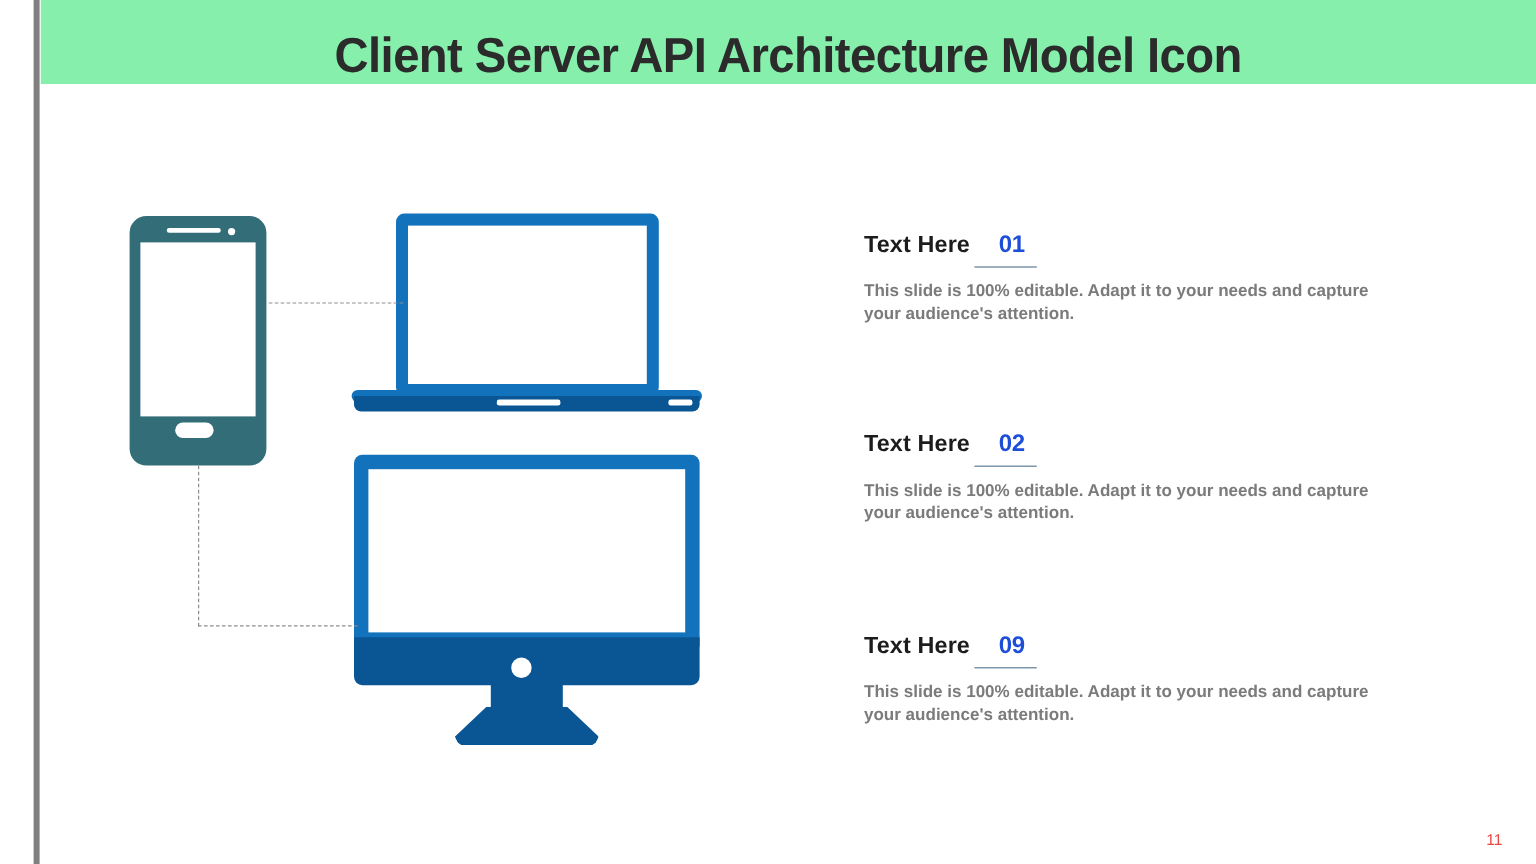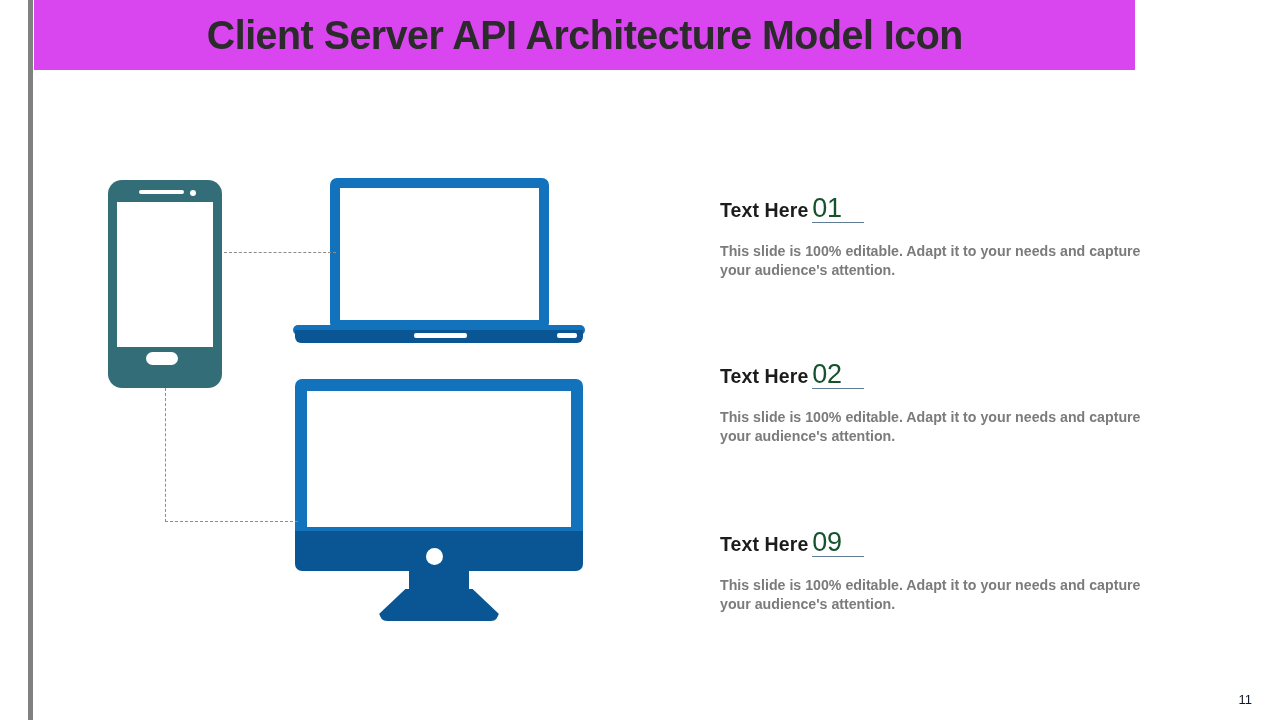--- a/index.html
+++ b/index.html
@@ -27,25 +27,25 @@
     width: 5px;
     height: 720px;
     background: #808080;
   }
 
   
   .header-band {
     position: absolute;
     left: 34px;
     top: 0;
-    width: 1101px;
+    width: 1246px;
     height: 70px;
-    background: #d946ef;
+    background: #86efac;
     display: flex;
-    align-items: center;
+    align-items: flex-end;
     justify-content: center;
   }
   .header-title {
     font-size: 41px;
     font-weight: bold;
     color: #2b2b2b;
     letter-spacing: -0.5px;
     white-space: nowrap;
     transform: scaleX(0.96);
   }
@@ -246,33 +246,33 @@
     height: 720px;
   }
   .text-block { position: absolute; left: 0; width: 450px; }
   .block-1 { top: 193px; }
   .block-2 { top: 359px; }
   .block-3 { top: 527px; }
 
   .block-head {
     display: flex;
     align-items: baseline;
-    gap: 4px;
+    gap: 24px;
     position: relative;
   }
   .block-title {
     font-size: 19.5px;
     font-weight: bold;
     color: #1c1c1c;
     letter-spacing: 0.1px;
   }
   .block-number {
-    font-size: 27px;
-    font-weight: normal;
-    color: #14532d;
+    font-size: 20px;
+    font-weight: bold;
+    color: #1d4ed8;
     letter-spacing: -0.3px;
   }
   .block-rule {
     position: absolute;
     left: 92px;
     top: 29px;
     width: 52px;
     height: 1px;
     background: #5f7d95;
   }
@@ -284,21 +284,21 @@
     width: 448px;
     font-weight: bold;
   }
 
   
   .page-number {
     position: absolute;
     right: 28px;
     bottom: 13px;
     font-size: 13px;
-    color: #0f172a;
+    color: #ef4444;
     margin-left: 36px;
   }
 </style>
 </head>
 <body>
 
 <div id="slide">
 
   <div class="left-rail"></div>
 

